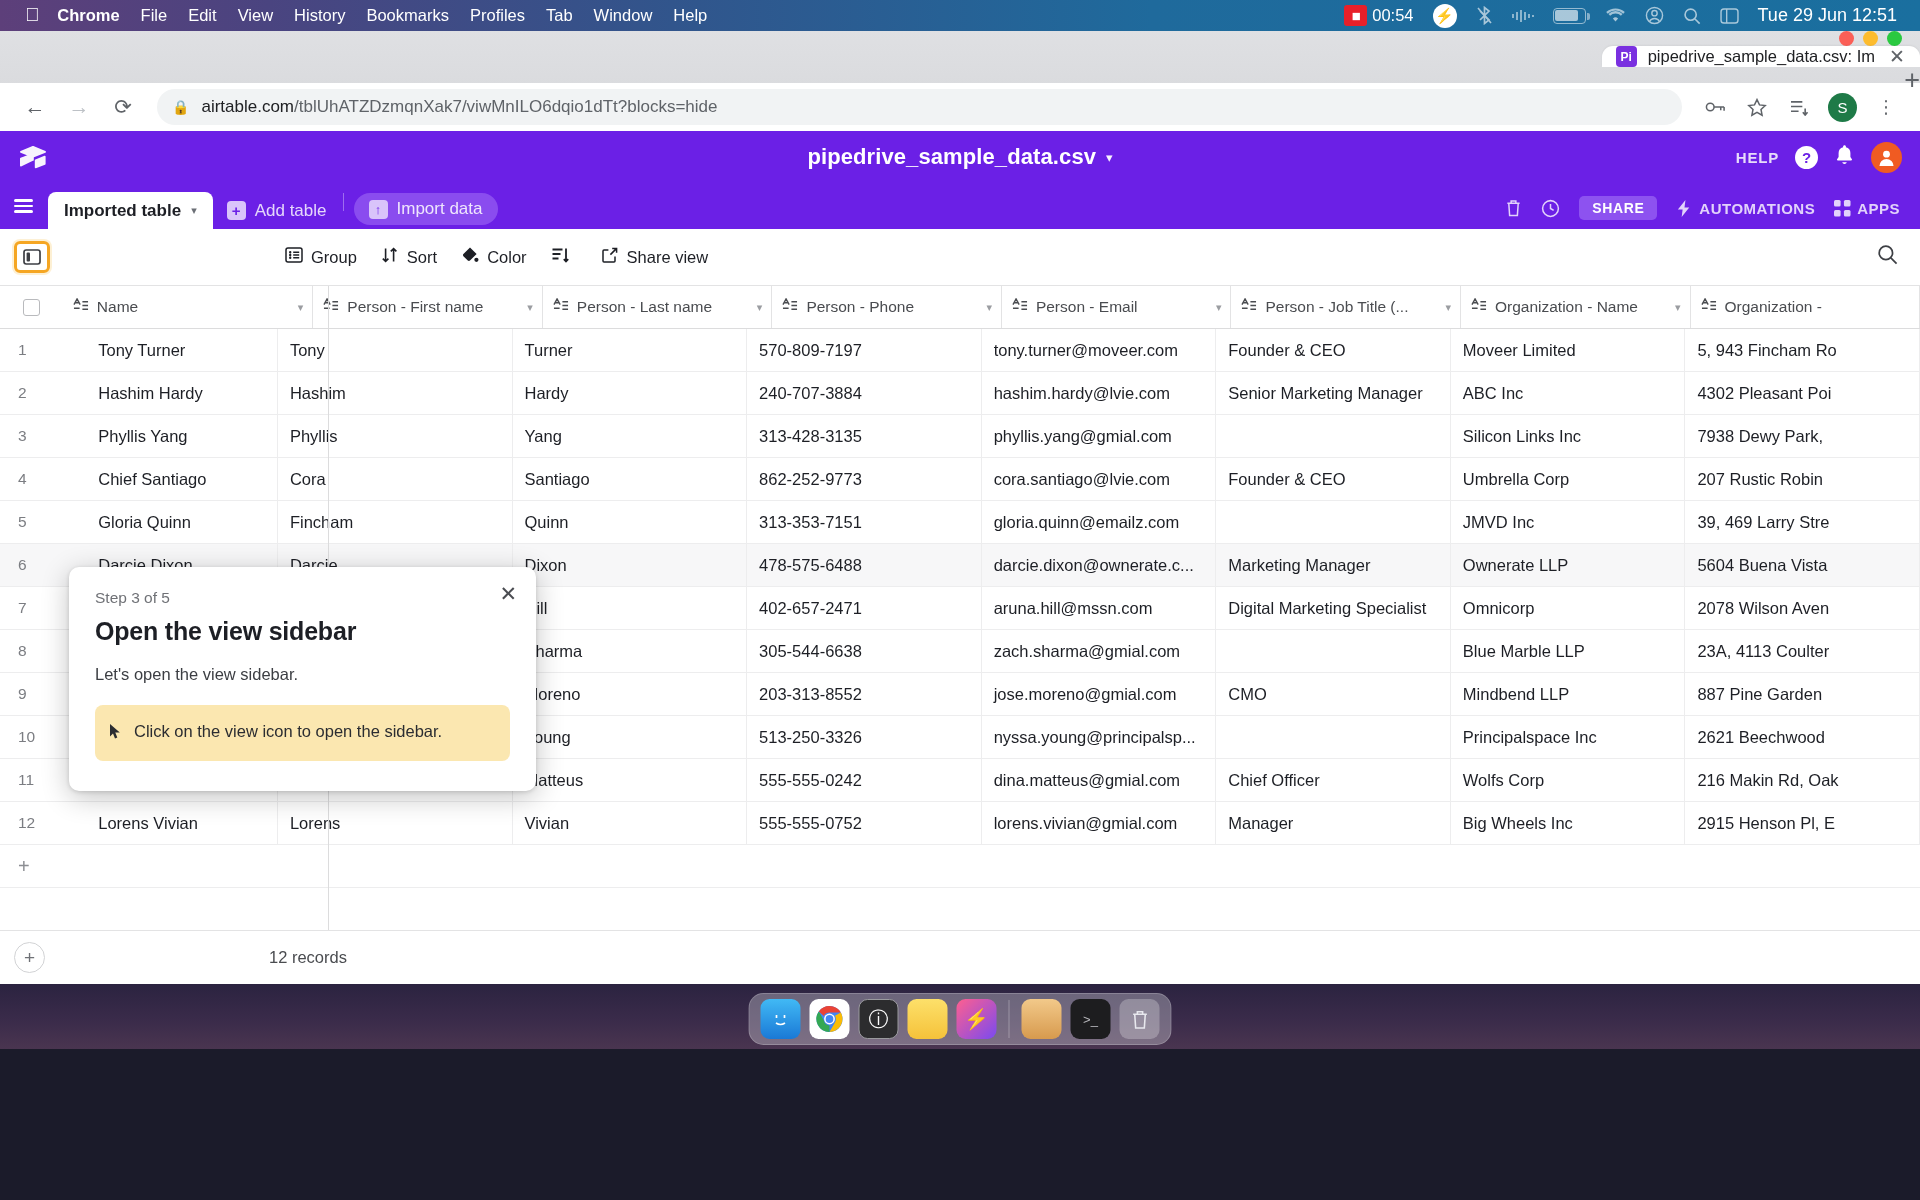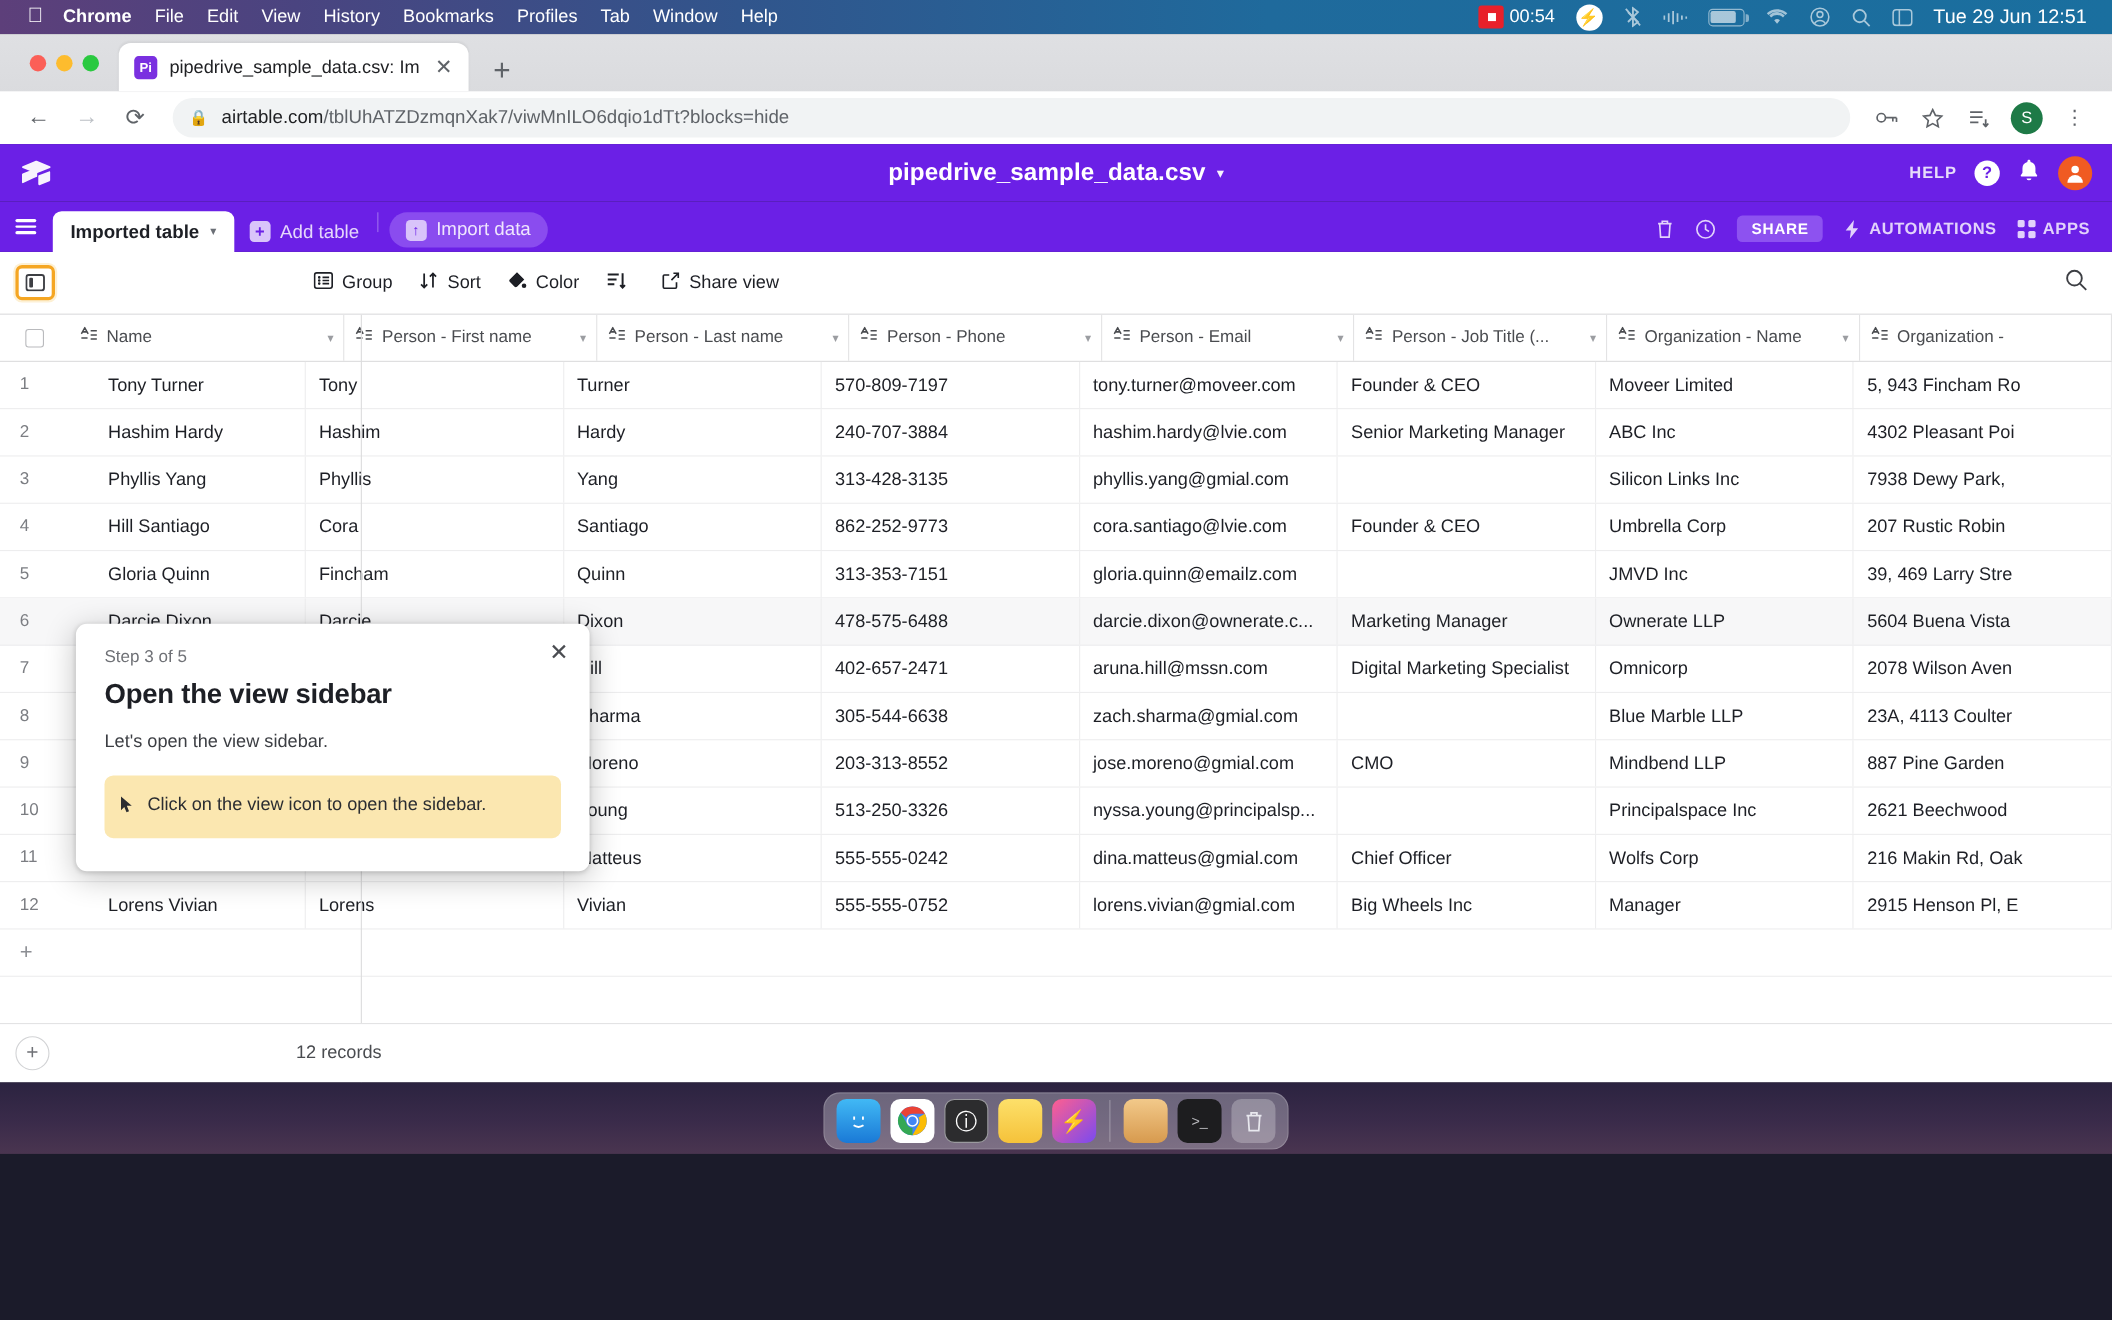--- a/index.html
+++ b/index.html
@@ -49,21 +49,21 @@
   }
   .battery i { position: absolute; left: 1.5px; top: 1.5px; bottom: 1.5px; width: 75%; background: #fff; border-radius: 2px; display:block;}
   .mb-clock { font-size: 18px; white-space: nowrap; }
 
   
   .chrome {
     width: 1920px; height: 100px;
     background: linear-gradient(180deg,#dfe0e3 0%, #d6d7da 100%);
     position: relative;
   }
-  .tabstrip { height: 52px; display: flex; align-items: flex-end; padding-left: 20px; }
+  .tabstrip { height: 52px; display: flex; align-items: flex-end; padding-left: 20px; flex-direction: column; }
   .traffic { display: flex; gap: 9px; align-items: center; height: 52px; padding: 0 18px 0 7px; }
   .tl { width: 15px; height: 15px; border-radius: 50%; }
   .tl.r { background: #fb5f57; } .tl.y { background: #fdbc2e; } .tl.g { background: #2ac940; }
   .tab {
     height: 44px; min-width: 310px; background: #fff;
     border-radius: 11px 11px 0 0; display: flex; align-items: center;
     padding: 0 12px 0 14px; gap: 11px;
     box-shadow: 0 -1px 2px rgba(0,0,0,.05);
   }
   .favicon {
@@ -602,21 +602,21 @@
         <div class="cell" style="width: 240px;">Phyllis</div>
         <div class="cell" style="width: 240px;">Yang</div>
         <div class="cell" style="width: 240px;">313-428-3135</div>
         <div class="cell" style="width: 240px;">phyllis.yang@gmial.com</div>
         <div class="cell" style="width: 240px;"></div>
         <div class="cell" style="width: 240px;">Silicon Links Inc</div>
         <div class="cell" style="width: 240px;">7938 Dewy Park, </div>
       </div>
       <div class="grow">
         <div class="rowno">4</div>
-        <div class="cell" style="width: 196px;">Hill Santiago</div>
+        <div class="cell" style="width: 196px;">Chief Santiago</div>
         <div class="cell" style="width: 240px;">Cora</div>
         <div class="cell" style="width: 240px;">Santiago</div>
         <div class="cell" style="width: 240px;">862-252-9773</div>
         <div class="cell" style="width: 240px;">cora.santiago@lvie.com</div>
         <div class="cell" style="width: 240px;">Founder &amp; CEO</div>
         <div class="cell" style="width: 240px;">Umbrella Corp</div>
         <div class="cell" style="width: 240px;">207 Rustic Robin </div>
       </div>
       <div class="grow">
         <div class="rowno">5</div>
@@ -695,22 +695,22 @@
         <div class="cell" style="width: 240px;">Wolfs Corp</div>
         <div class="cell" style="width: 240px;">216 Makin Rd, Oak</div>
       </div>
       <div class="grow">
         <div class="rowno">12</div>
         <div class="cell" style="width: 196px;">Lorens Vivian</div>
         <div class="cell" style="width: 240px;">Lorens</div>
         <div class="cell" style="width: 240px;">Vivian</div>
         <div class="cell" style="width: 240px;">555-555-0752</div>
         <div class="cell" style="width: 240px;">lorens.vivian@gmial.com</div>
+        <div class="cell" style="width: 240px;">Manager</div>
         <div class="cell" style="width: 240px;">Big Wheels Inc</div>
-        <div class="cell" style="width: 240px;">Manager</div>
         <div class="cell" style="width: 240px;">2915 Henson Pl, E</div>
       </div>
     </div>
 
   <div class="addrow">
     <span>+</span>
   </div>
 
   <div class="leftpane-edge"></div>
 

